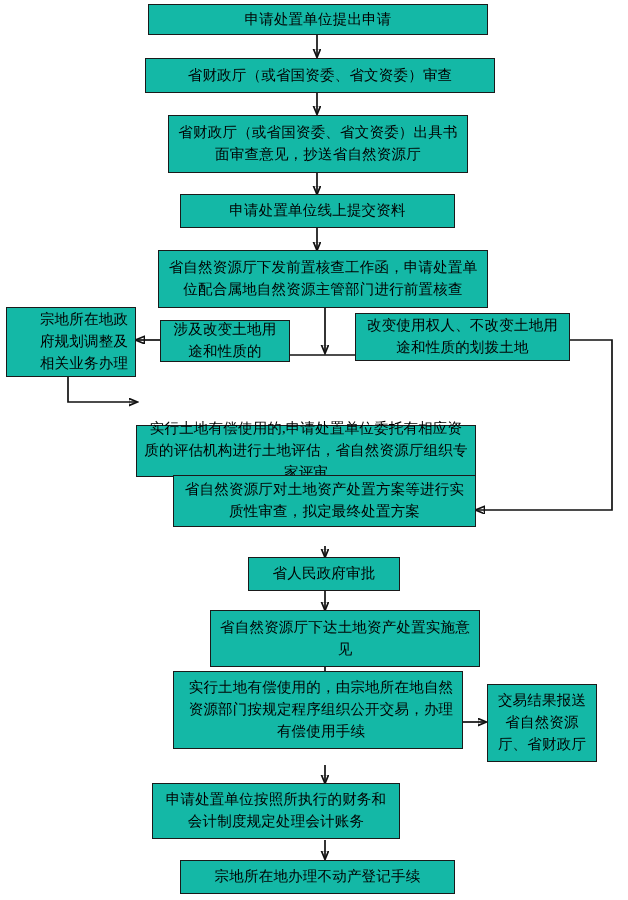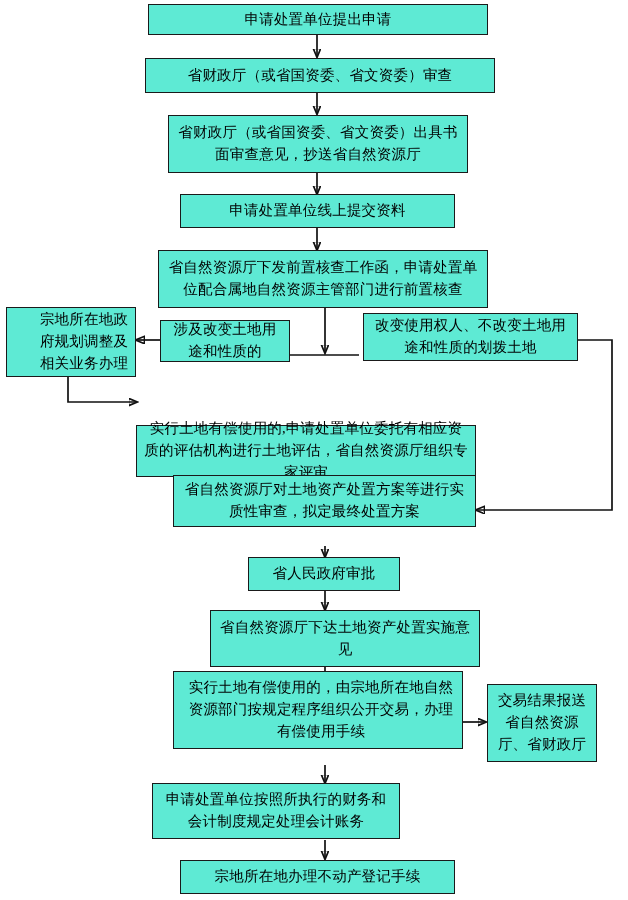--- a/index.html
+++ b/index.html
@@ -12,21 +12,21 @@
     width: 628px;
     height: 900px;
     background: #ffffff;
     font-family: "Liberation Serif", "DejaVu Serif", serif;
     overflow: hidden;
   }
   .node {
     position: absolute;
     box-sizing: border-box;
     border: 1.5px solid #1a1a1a;
-    background: #5eead4;
+    background: #14b8a6;
     display: flex;
     align-items: center;
     justify-content: center;
     text-align: center;
     color: #000000;
     font-size: 14.5px;
     line-height: 1.5;
     letter-spacing: 0.2px;
     padding: 2px 6px;
     z-index: 2;
@@ -108,21 +108,21 @@
   </div>
 
   <div class="node" style="left:6px; top:307px; width:130px; height:70px;padding-left:32px;">
     <span>宗地所在地政府规划调整及相关业务办理</span>
   </div>
 
   <div class="node" style="left:160px; top:320px; width:130px; height:42px;">
     <span>涉及改变土地用途和性质的</span>
   </div>
 
-  <div class="node" style="left:355px; top:313px; width:215px; height:48px;margin-left:8px;">
+  <div class="node" style="left:355px; top:313px; width:215px; height:48px;">
     <span>改变使用权人、不改变土地用途和性质的划拨土地</span>
   </div>
 
   <div class="node" style="left:136px; top:381px; width:340px; height:52px;margin-top:44px;">
     <span>实行土地有偿使用的,申请处置单位委托有相应资质的评估机构进行土地评估，省自然资源厅组织专家评审</span>
   </div>
 
   <div class="node" style="left:173px; top:475px; width:303px; height:52px;">
     <span>省自然资源厅对土地资产处置方案等进行实质性审查，拟定最终处置方案</span>
   </div>

